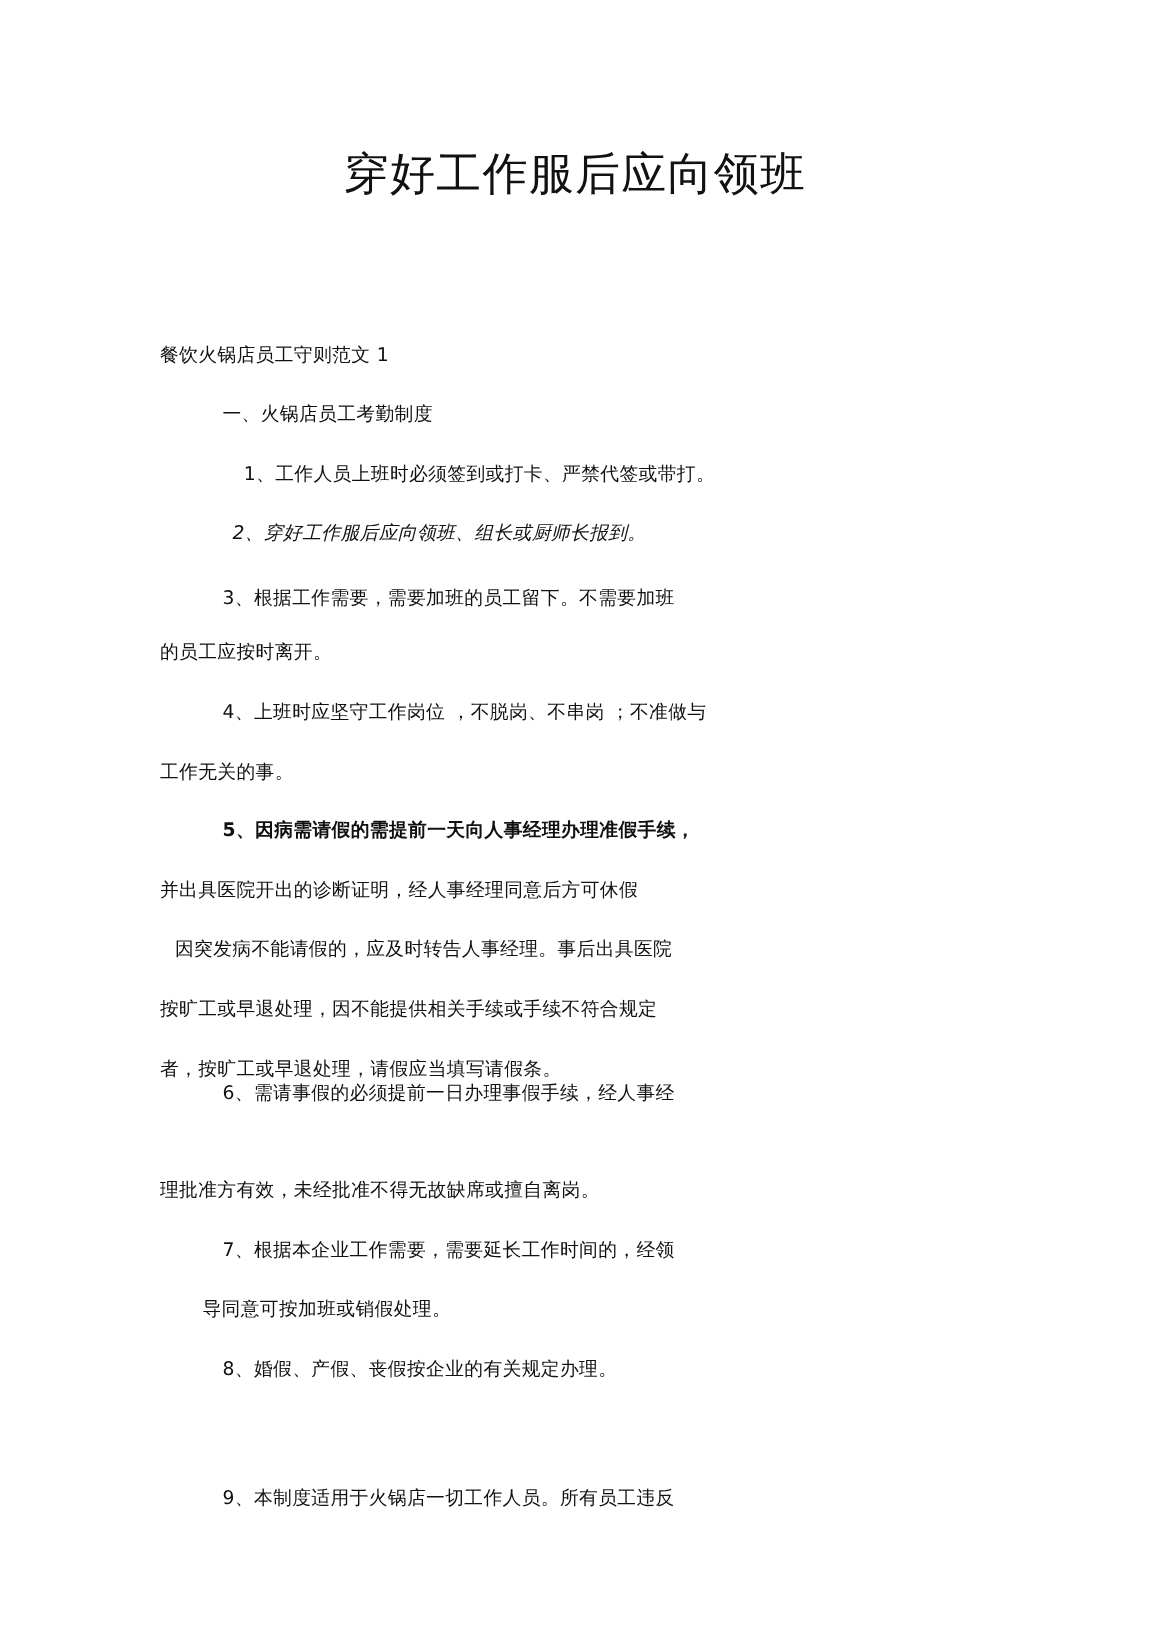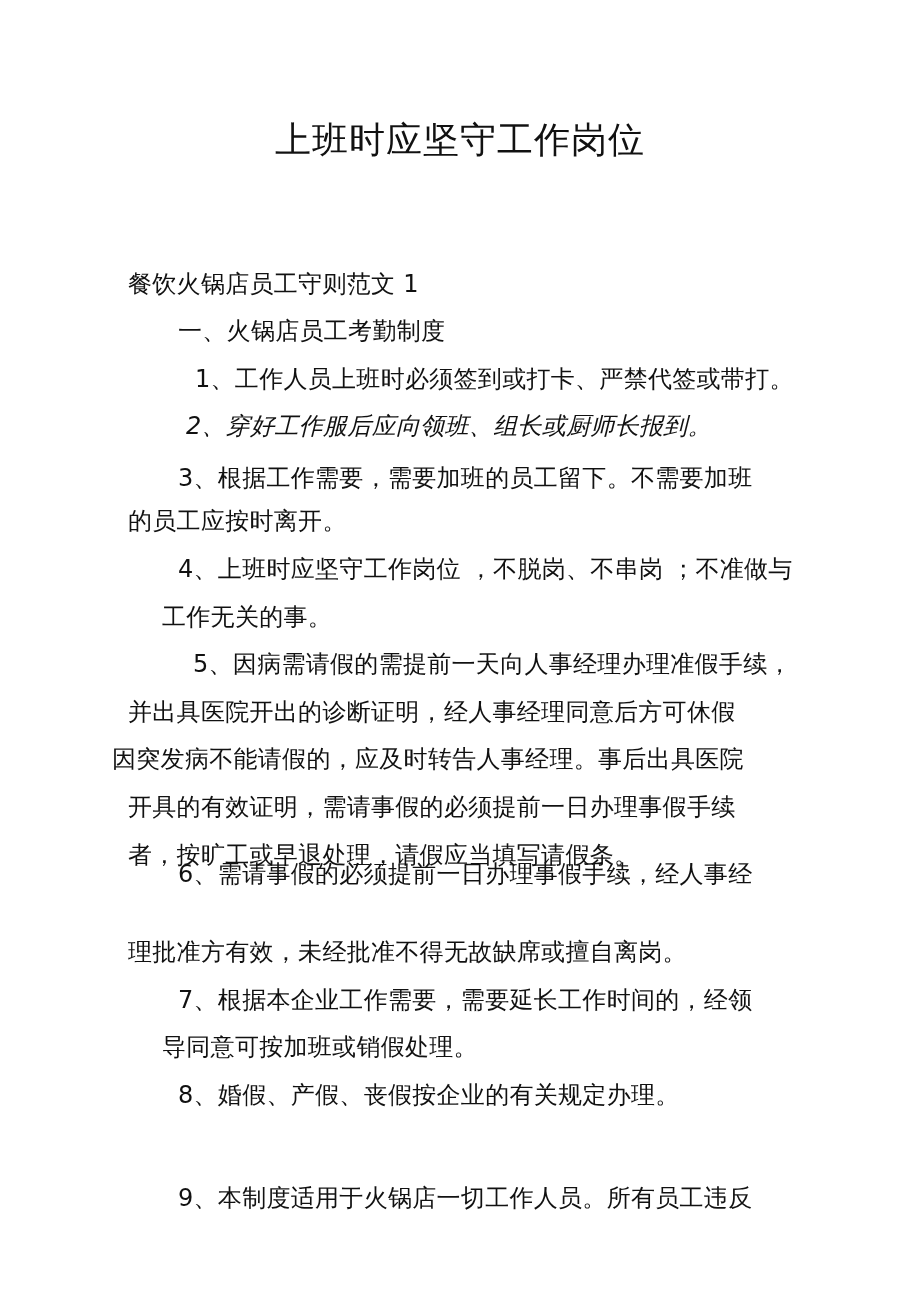--- a/index.html
+++ b/index.html
@@ -7,43 +7,43 @@
     width: 920px; height: 1303px; position: relative; overflow: hidden;
     font-family: "DejaVu Sans", "Liberation Sans", sans-serif;
     color: #111111;
   }
   .title {
     position: absolute; left: 0; width: 920px; top: 112px;
     text-align: center; font-size: 36px; line-height: 56px;
     letter-spacing: 1px;
   }
   .line {
-    position: absolute; font-size: 24px; line-height: 28px;
+    position: absolute; font-size: 15px; line-height: 28px;
     white-space: nowrap; letter-spacing: 0.3px;
   }
 </style>
 </head>
 <body>
 
 <div>
-  <div class="title">上班时应坚守工作岗位</div>
+  <div class="title">穿好工作服后应向领班</div>
 
   <div class="line" style="left:128px; top:270px;">餐饮火锅店员工守则范文 1</div>
 
   <div class="line" style="left:178px; top:317px;">一、火锅店员工考勤制度</div>
   <div class="line" style="left:178px; top:365px;margin-left:17px;">1、工作人员上班时必须签到或打卡、严禁代签或带打。</div>
   <div class="line" style="left:186px; top:412px;font-style:italic;">2、穿好工作服后应向领班、组长或厨师长报到。</div>
   <div class="line" style="left:178px; top:464px;">3、根据工作需要，需要加班的员工留下。不需要加班</div>
   <div class="line" style="left:128px; top:507px;">的员工应按时离开。</div>
   <div class="line" style="left:178px; top:555px;">4、上班时应坚守工作岗位 ，不脱岗、不串岗 ；不准做与</div>
-  <div class="line" style="left:128px; top:603px;margin-left:34px;">工作无关的事。</div>
-  <div class="line" style="left:193px; top:650px;">5、因病需请假的需提前一天向人事经理办理准假手续，</div>
+  <div class="line" style="left:128px; top:603px;">工作无关的事。</div>
+  <div class="line" style="left:178px; top:650px;font-weight:bold;">5、因病需请假的需提前一天向人事经理办理准假手续，</div>
   <div class="line" style="left:128px; top:698px;">并出具医院开出的诊断证明，经人事经理同意后方可休假</div>
-  <div class="line" style="left:112px; top:745px;">因突发病不能请假的，应及时转告人事经理。事后出具医院</div>
-  <div class="line" style="left:128px; top:793px;">开具的有效证明，需请事假的必须提前一日办理事假手续</div>
+  <div class="line" style="left:140px; top:745px;">因突发病不能请假的，应及时转告人事经理。事后出具医院</div>
+  <div class="line" style="left:128px; top:793px;">按旷工或早退处理，因不能提供相关手续或手续不符合规定</div>
   <div class="line" style="left:128px; top:841px;">者，按旷工或早退处理，请假应当填写请假条。</div>
   <div class="line" style="left:178px; top:860px;">6、需请事假的必须提前一日办理事假手续，经人事经</div>
   <div class="line" style="left:128px; top:938px;">理批准方有效，未经批准不得无故缺席或擅自离岗。</div>
   <div class="line" style="left:178px; top:986px;">7、根据本企业工作需要，需要延长工作时间的，经领</div>
   <div class="line" style="left:128px; top:1033px;margin-left:34px;">导同意可按加班或销假处理。</div>
   <div class="line" style="left:178px; top:1081px;">8、婚假、产假、丧假按企业的有关规定办理。</div>
   <div class="line" style="left:178px; top:1184px;">9、本制度适用于火锅店一切工作人员。所有员工违反</div>
 </div>
 
 </body></html>

